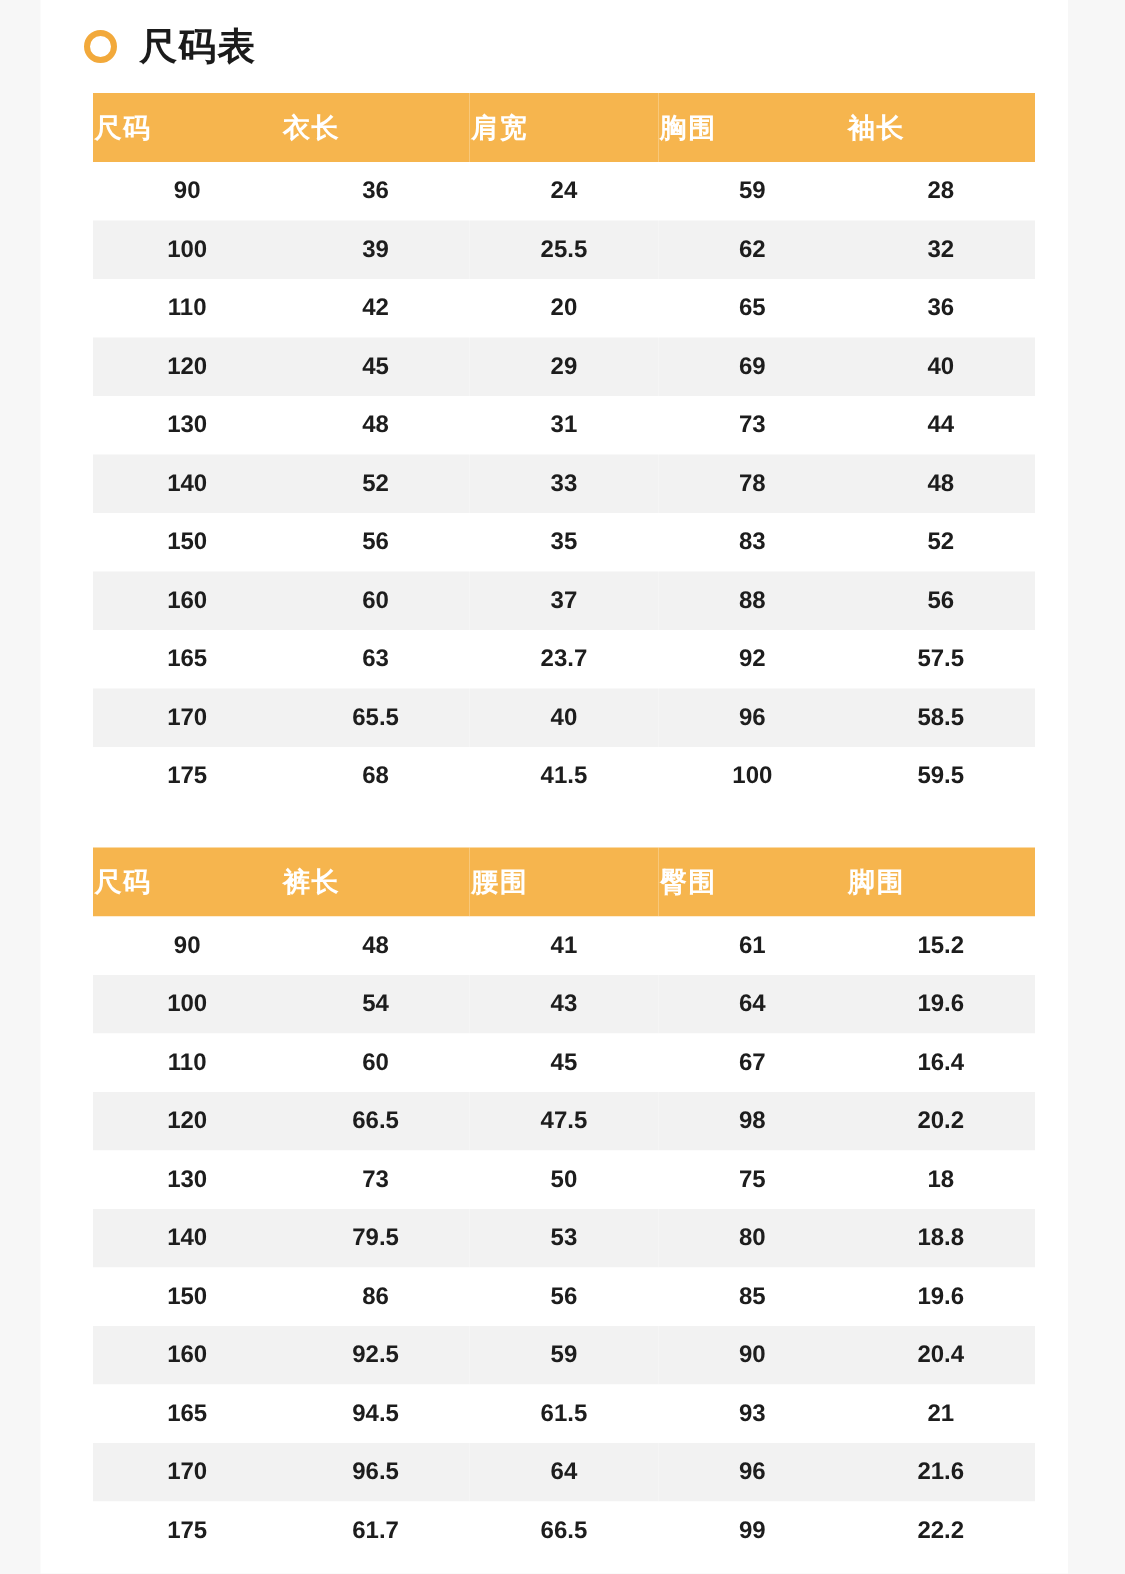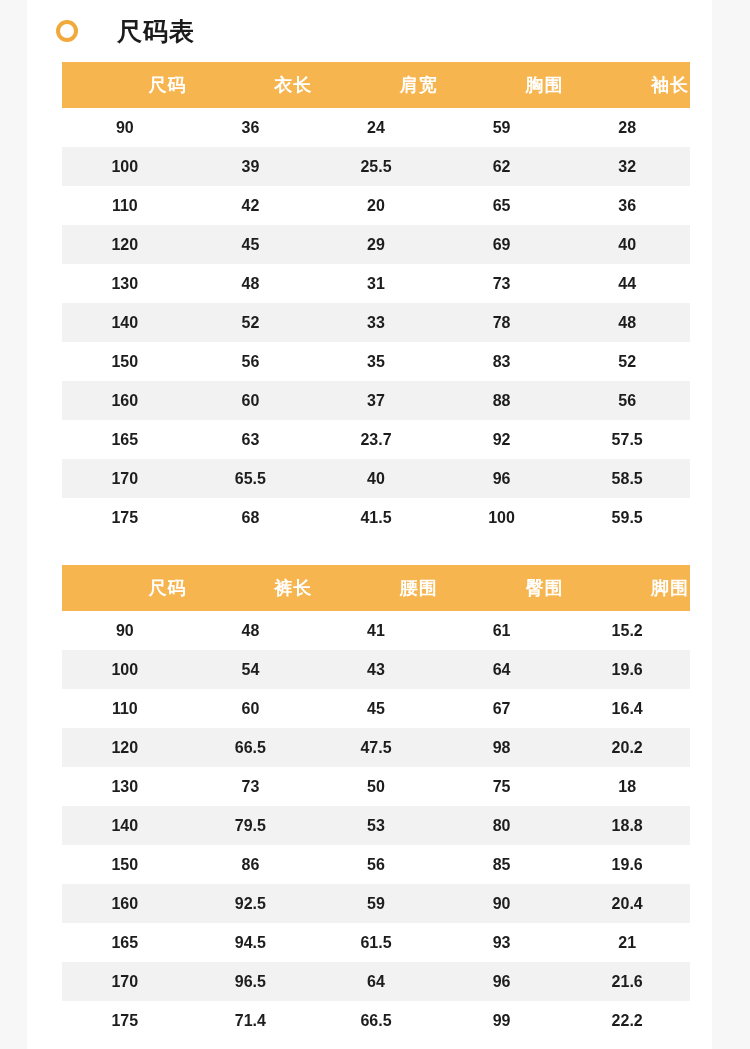--- a/index.html
+++ b/index.html
@@ -20,21 +20,20 @@
     width: 685px;
     height: 1049px;
     background: #ffffff;
   }
   .title-row {
     display: flex;
     align-items: center;
     height: 62px;
     padding-left: 29px;
     box-sizing: border-box;
-    gap: 24px;
   }
   .ring-icon {
     width: 22px;
     height: 22px;
     border: 4px solid #f2a93b;
     border-radius: 50%;
     box-sizing: border-box;
     flex: 0 0 auto;
   }
   .title-text {
@@ -54,21 +53,21 @@
     border-collapse: collapse;
     table-layout: fixed;
   }
   .size-table thead th {
     background: #f6b54e;
     color: #ffffff;
     font-size: 18px;
     font-weight: bold;
     height: 44px;
     letter-spacing: 1px;
-    text-align: right;
+    text-align: left;
     vertical-align: middle;
   }
   .size-table tbody td {
     height: 37px;
     text-align: center;
     vertical-align: middle;
     font-size: 16px;
     font-weight: bold;
     color: #1d1d1d;
     background: #ffffff;
@@ -261,21 +260,21 @@
           </tr>
           <tr class="alt">
             <td>170</td>
             <td>96.5</td>
             <td>64</td>
             <td>96</td>
             <td>21.6</td>
           </tr>
           <tr>
             <td>175</td>
-            <td>71.4</td>
+            <td>61.7</td>
             <td>66.5</td>
             <td>99</td>
             <td>22.2</td>
           </tr>
         </tbody>
     </table>
   </div>
 
   <div class="spacer-2"></div>
 

